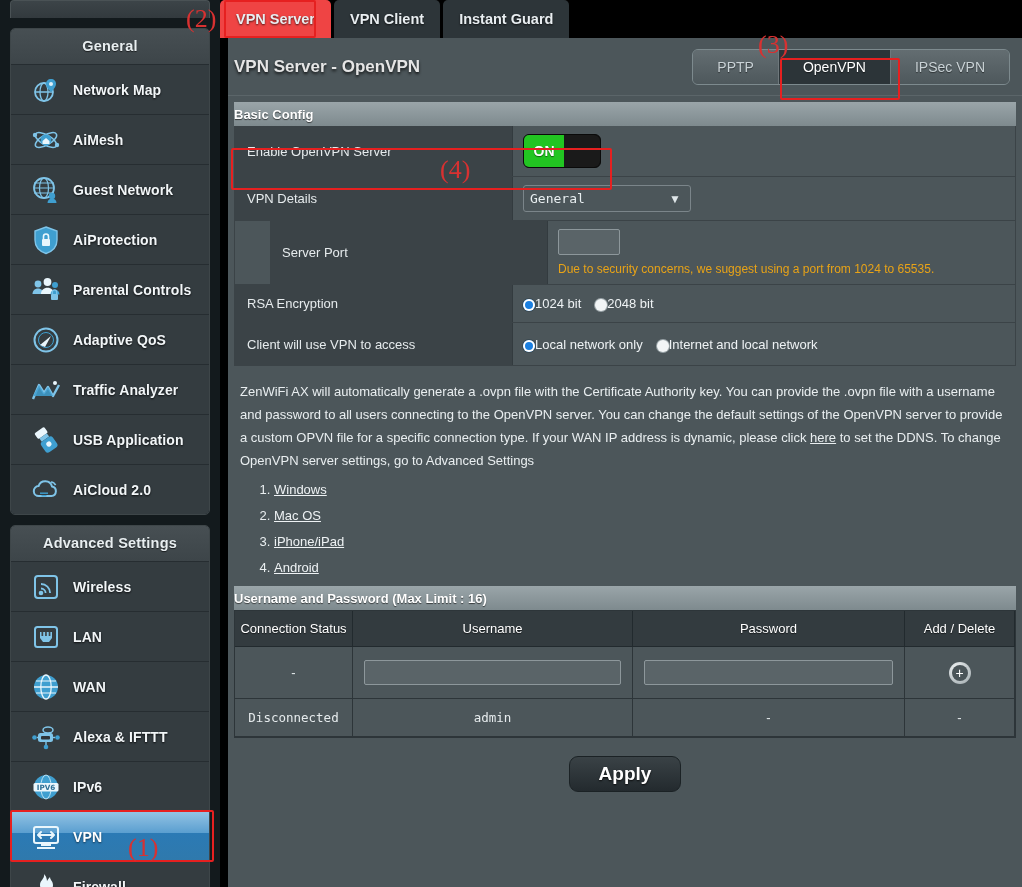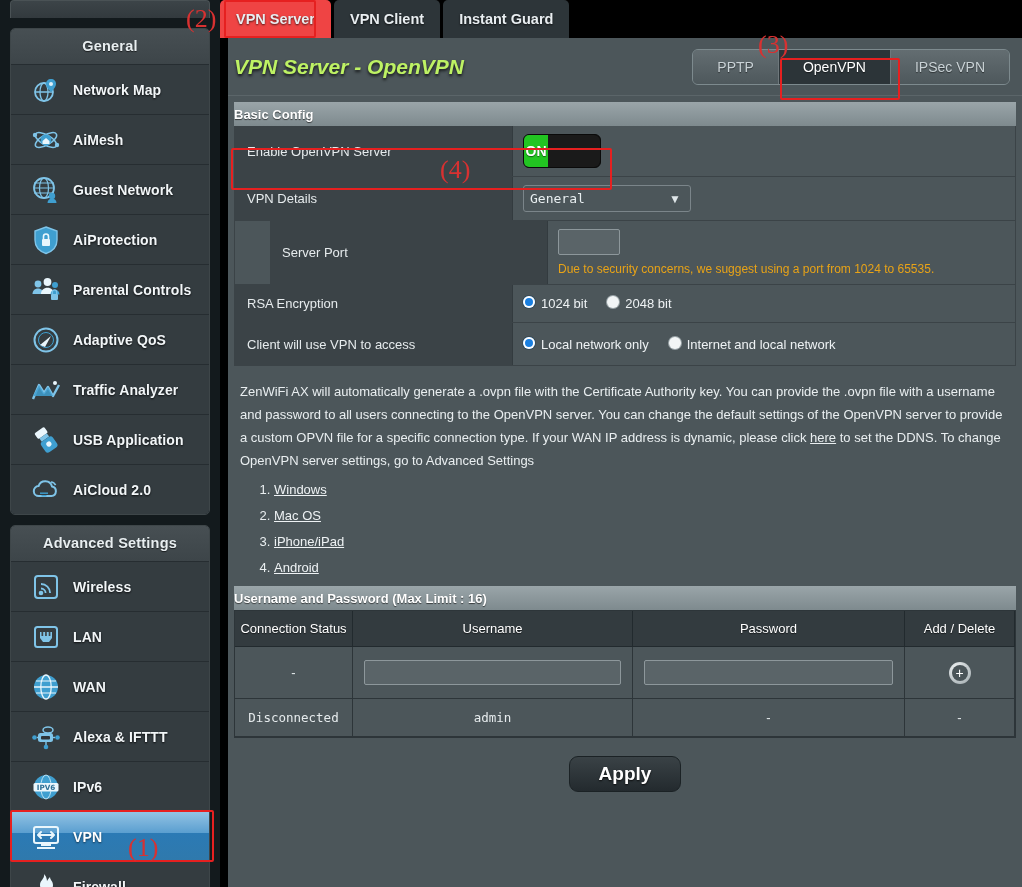--- a/index.html
+++ b/index.html
@@ -80,23 +80,22 @@
 
   .panel {
     position: absolute; left: 8px; top: 38px; width: 794px; height: 849px;
     background: #4c565a;
   }
   .panel-head {
     height: 58px; display: flex; align-items: center; justify-content: space-between;
     padding: 0 12px 0 6px; border-bottom: 1px solid #5b6569;
   }
   .panel-title {
-    color: #bef264; font-size: 21px; font-weight: bold;
+    color: #e5e5e5; font-size: 17px; font-weight: bold;
     text-shadow: 0 2px 3px rgba(0,0,0,.75);
-    font-style: italic;
   }
   .subtabs {
     display: flex; border: 1px solid #7d8a8e; border-radius: 6px; overflow: hidden;
     background: #545e62;
   }
   .subtab {
     padding: 9px 24px; font-size: 14px; color: #c9d2d6;
     background: linear-gradient(#636d71, #4e585c);
     border-right: 1px solid #6e787c; cursor: pointer;
     text-shadow: 0 1px 1px rgba(0,0,0,.5);
@@ -124,21 +123,21 @@
   }
   .cfg-val { flex: 1; display: flex; align-items: center; padding: 8px 10px; flex-wrap: wrap; }
   .cfg-val.col { flex-direction: column; align-items: flex-start; }
 
   .toggle {
     width: 78px; height: 34px; border-radius: 6px;
     background: #101010; display: flex; align-items: center;
     cursor: pointer; overflow: hidden; border: 1px solid #0a0a0a;
   }
   .toggle .on-side {
-    width: 24px; height: 100%; background: #22c522;
+    width: 40px; height: 100%; background: #22c522;
     display: flex; align-items: center; justify-content: center;
     color: #fff; font-size: 14px; font-weight: bold;
     text-shadow: 0 1px 1px rgba(0,0,0,.5);
   }
   .toggle .knob { flex: 1; height: 100%; background: #1a1a1a; border-radius: 0 6px 6px 0; }
 
   select.vd {
     width: 168px; height: 27px;
     background: #4c565a; color: #e8eef0;
     border: 1px solid #7b858a; border-radius: 3px;
@@ -151,21 +150,21 @@
     position: absolute; right: 10px; top: 7px; color: #dfe6e9;
     font-size: 12px; pointer-events: none;
   }
   input.port {
     width: 62px; height: 26px; background: #5a6468;
     border: 1px solid #8d979b; border-radius: 2px;
     color: #fff; padding: 0 5px; font-size: 13px;
   }
   .hint { color: #e8a317; font-size: 12px; margin-top: 7px; }
 
-  .radio-set { display: flex; align-items: flex-start; gap: 6px; }
+  .radio-set { display: flex; align-items: flex-end; gap: 0; }
   .rb { width: 12px; height: 12px; border-radius: 50%; display: inline-block; position: relative; }
   .rb.on { background: #1a7fe0; box-shadow: inset 0 0 0 2px #fff, 0 0 0 1px #3a4a52; }
   .rb.off { background: #f2f5f6; box-shadow: 0 0 0 1px #9aa4a8; }
   .rb-label { color: #eef2f4; font-size: 13px; margin-right: 14px; }
 
   .desc {
     padding: 14px 14px 4px 12px; color: #e9eef0; font-size: 13px; line-height: 23px;
   }
   .desc a { color: #e9eef0; text-decoration: underline; }
   ol.oslist { margin: 6px 0 0 46px; color: #e9eef0; font-size: 13px; }

